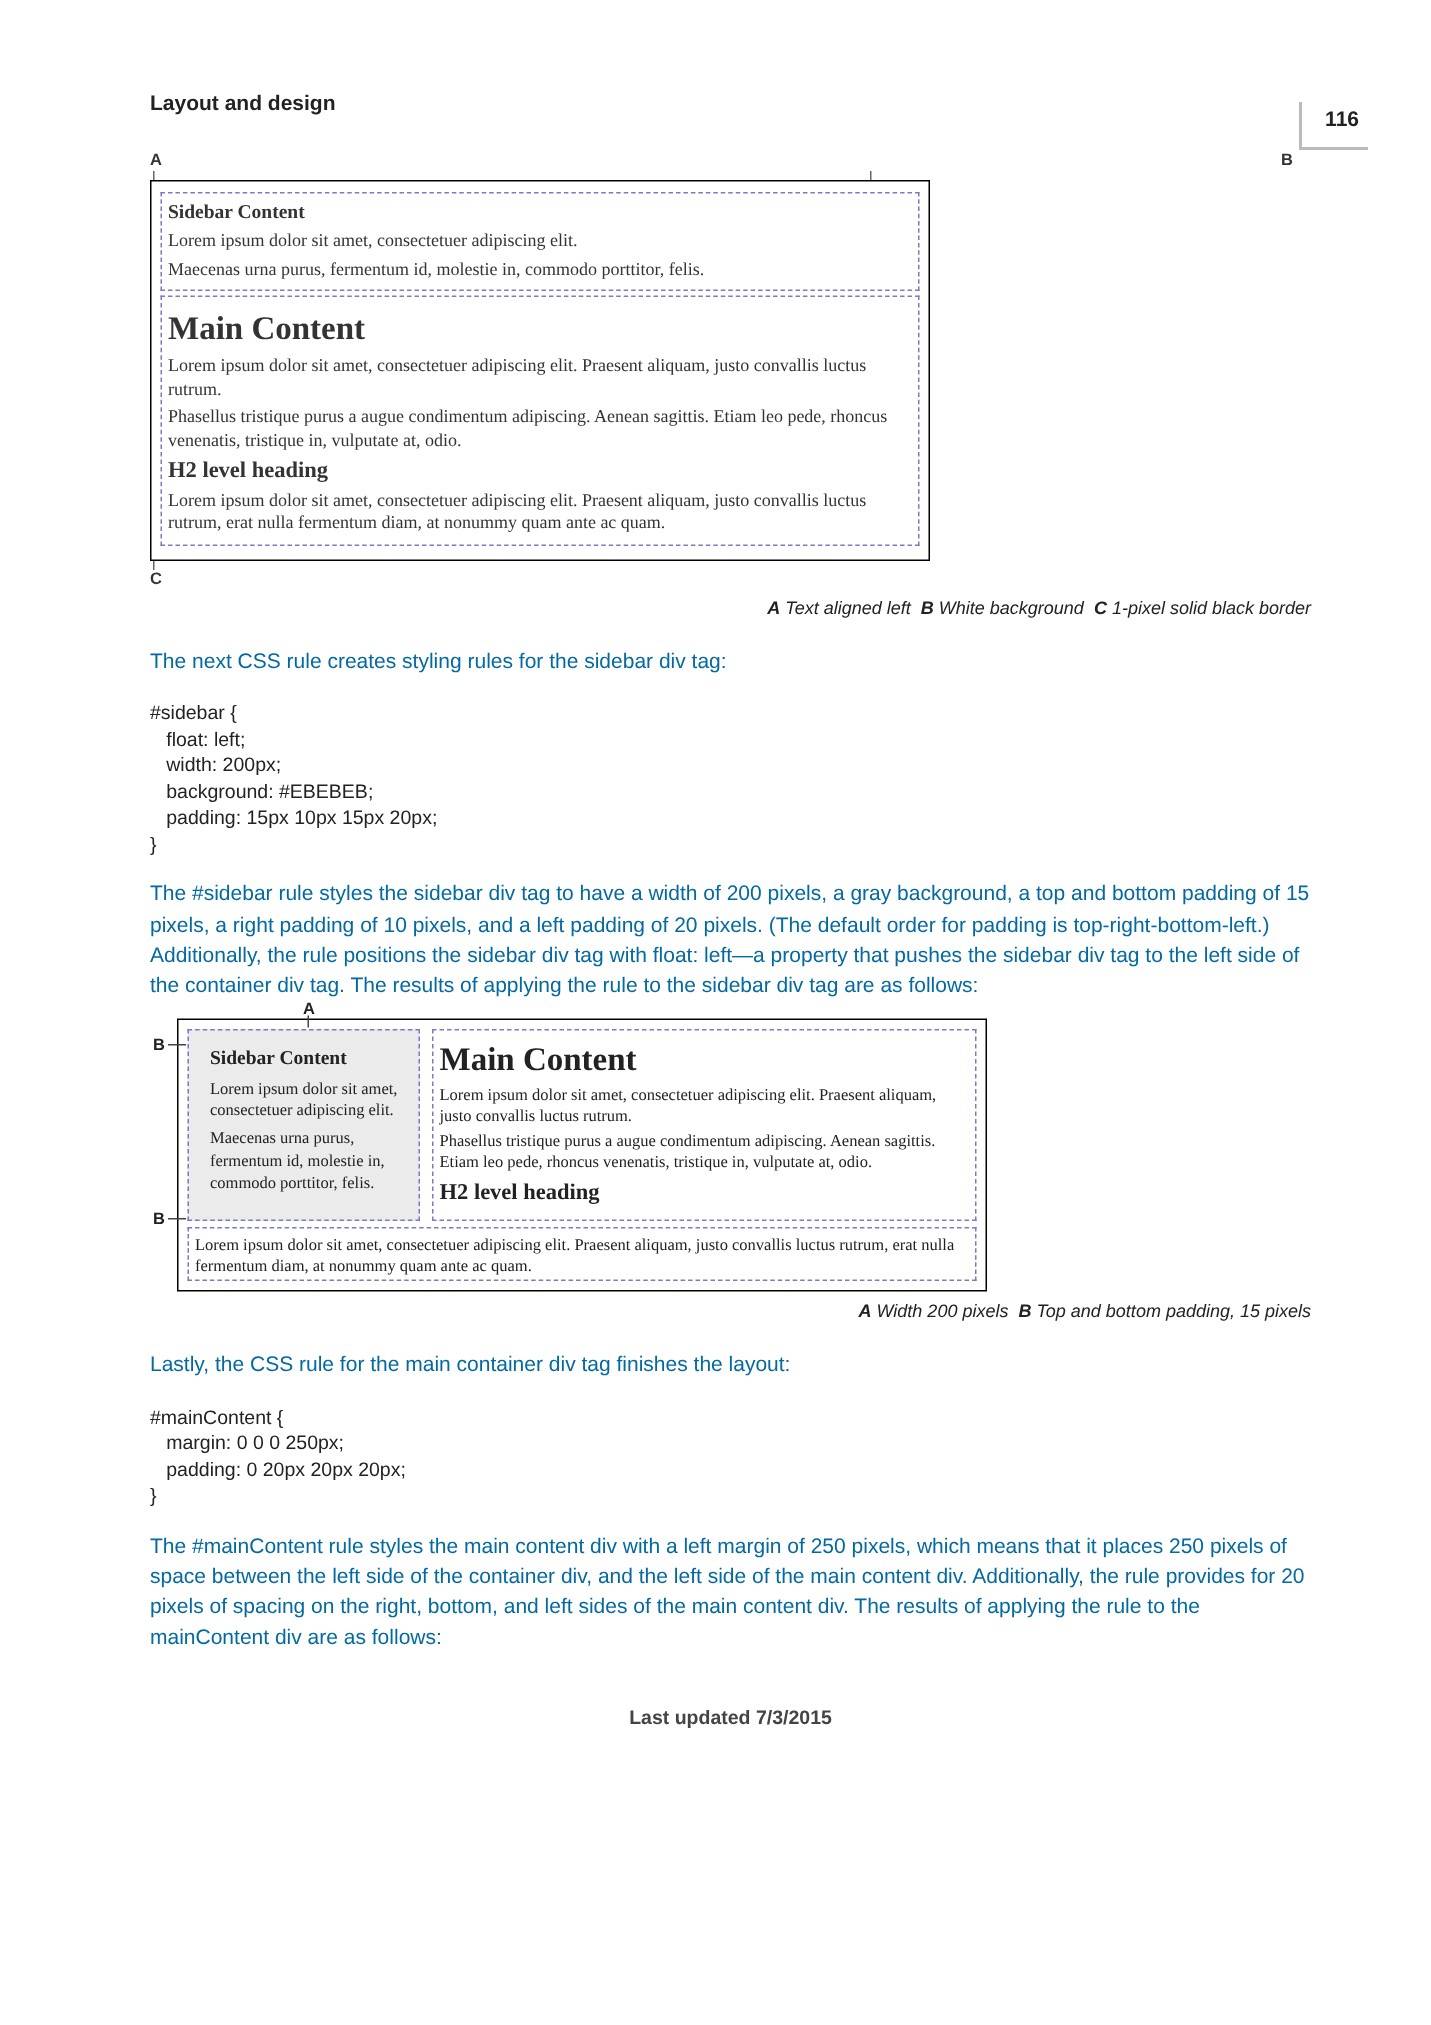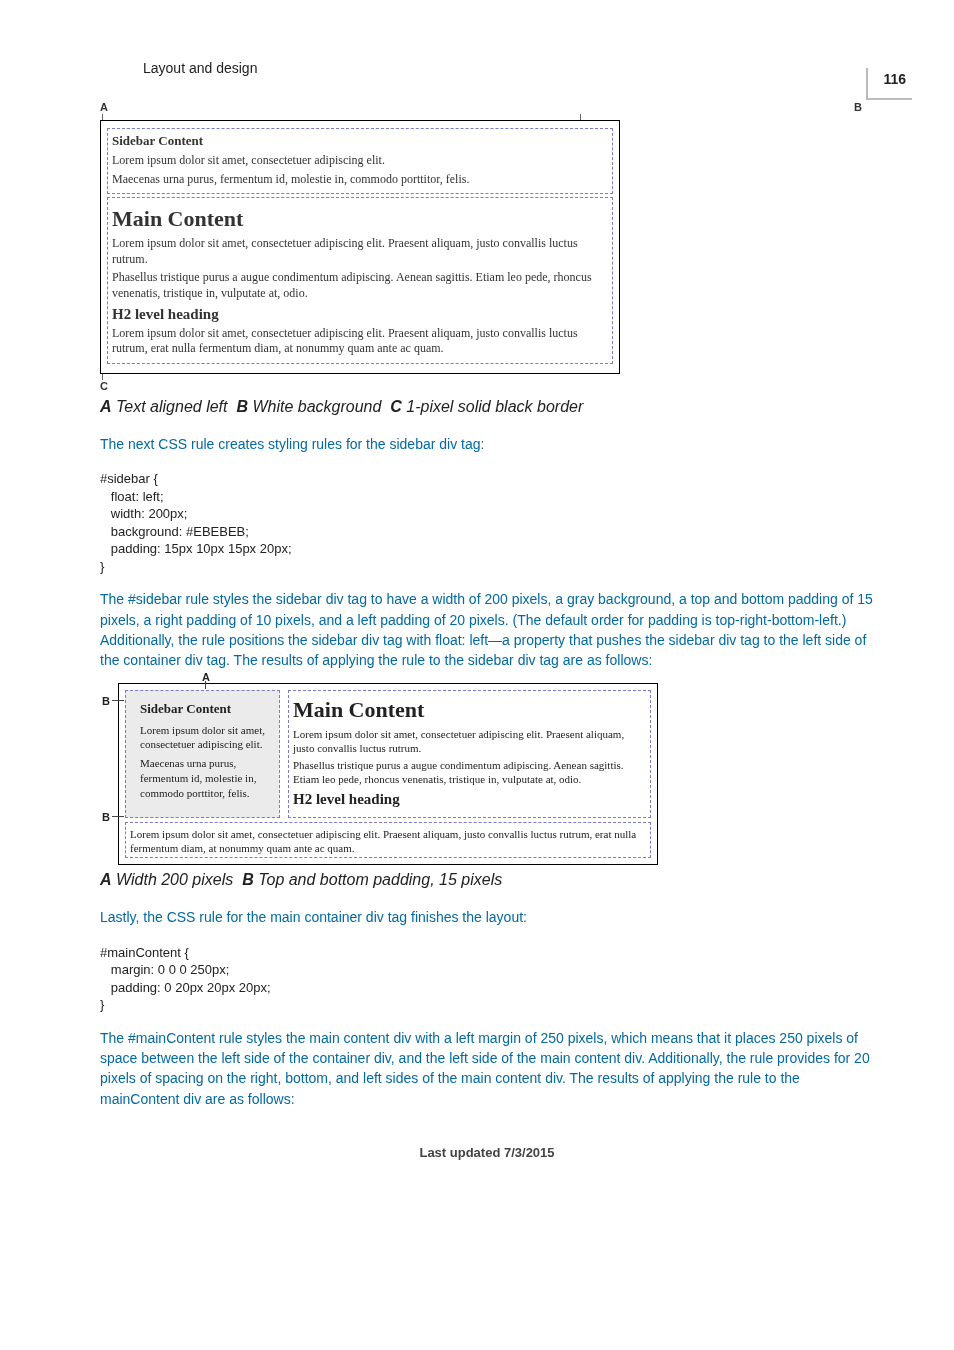--- a/index.html
+++ b/index.html
@@ -25,24 +25,23 @@
     height: 32px;
     border-left: 2px solid #bbb;
     border-bottom: 2px solid #bbb;
     text-align: right;
     font-weight: 700;
     font-size: 14px;
     padding: 3px 6px 0 0;
     box-sizing: border-box;
   }
   .section-title {
-    font-weight: 400;
+    font-weight: 700;
     font-size: 14px;
     margin-bottom: 24px;
-    margin-left: 43px;
   }
   .figure {
     margin: 0 0 6px 0;
   }
   .figure-frame {
     border: 1px solid #000;
     background: #fff;
     width: 520px;
     padding: 4px 6px 6px 6px;
     box-sizing: border-box;
@@ -89,24 +88,25 @@
     font-size: 15px;
     font-weight: 700;
     font-family: "Times New Roman", Georgia, serif;
   }
   .fig1 p {
     margin: 3px 0;
     line-height: 1.3;
   }
   .fig-caption {
     font-family: "Myriad Pro", "Segoe UI", Arial, sans-serif;
-    font-size: 16px;
+    font-size: 12px;
     font-style: italic;
     margin: 6px 0 18px 0;
     color: #222;
+    text-align: right;
   }
   .fig-caption b { font-weight: 700; font-style: italic; }
 
   .body-text {
     font-size: 14px;
     line-height: 1.45;
     margin: 0 0 12px 0;
     color: #0369a1;
   }
   .code {

